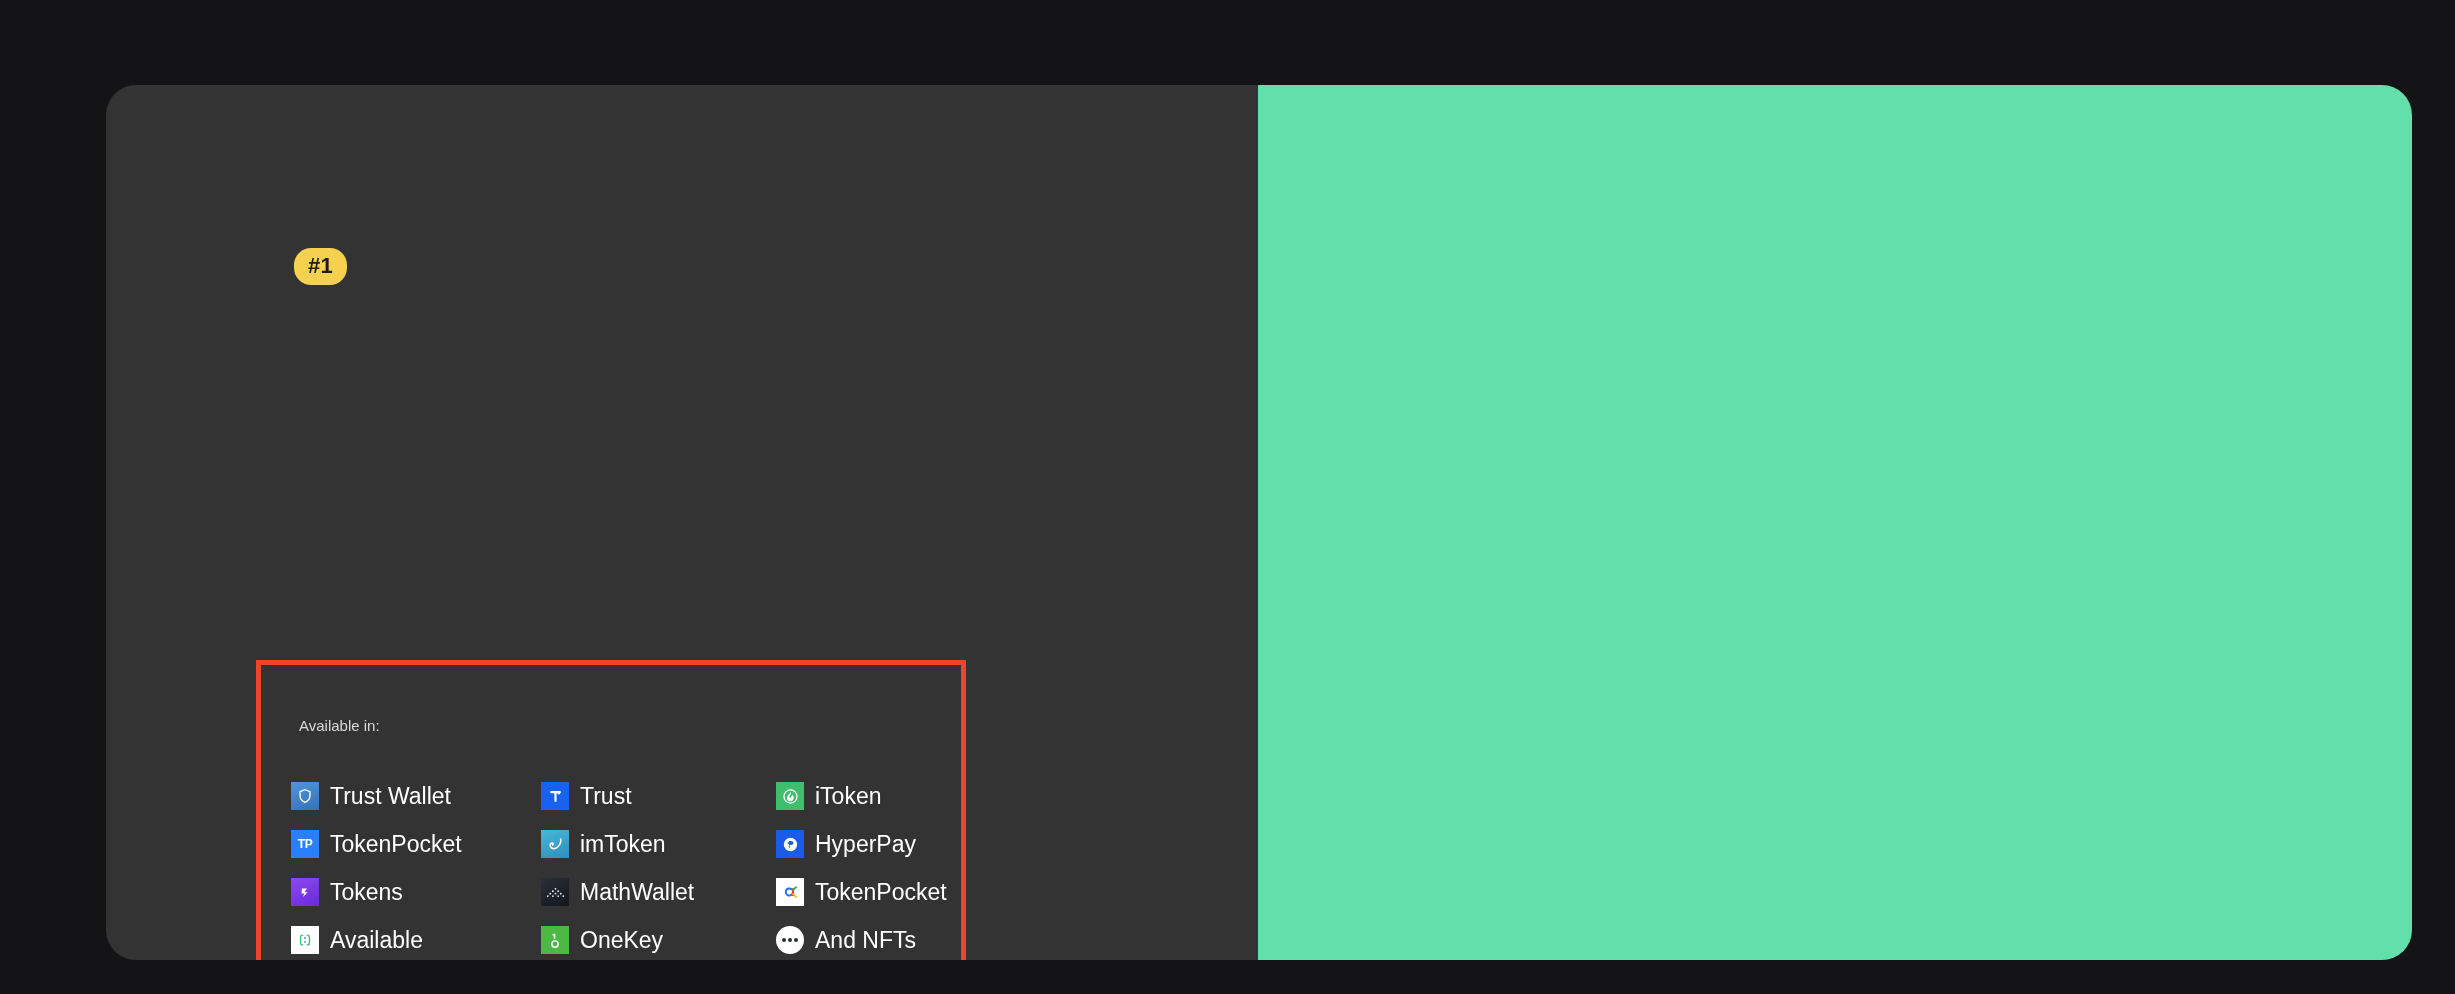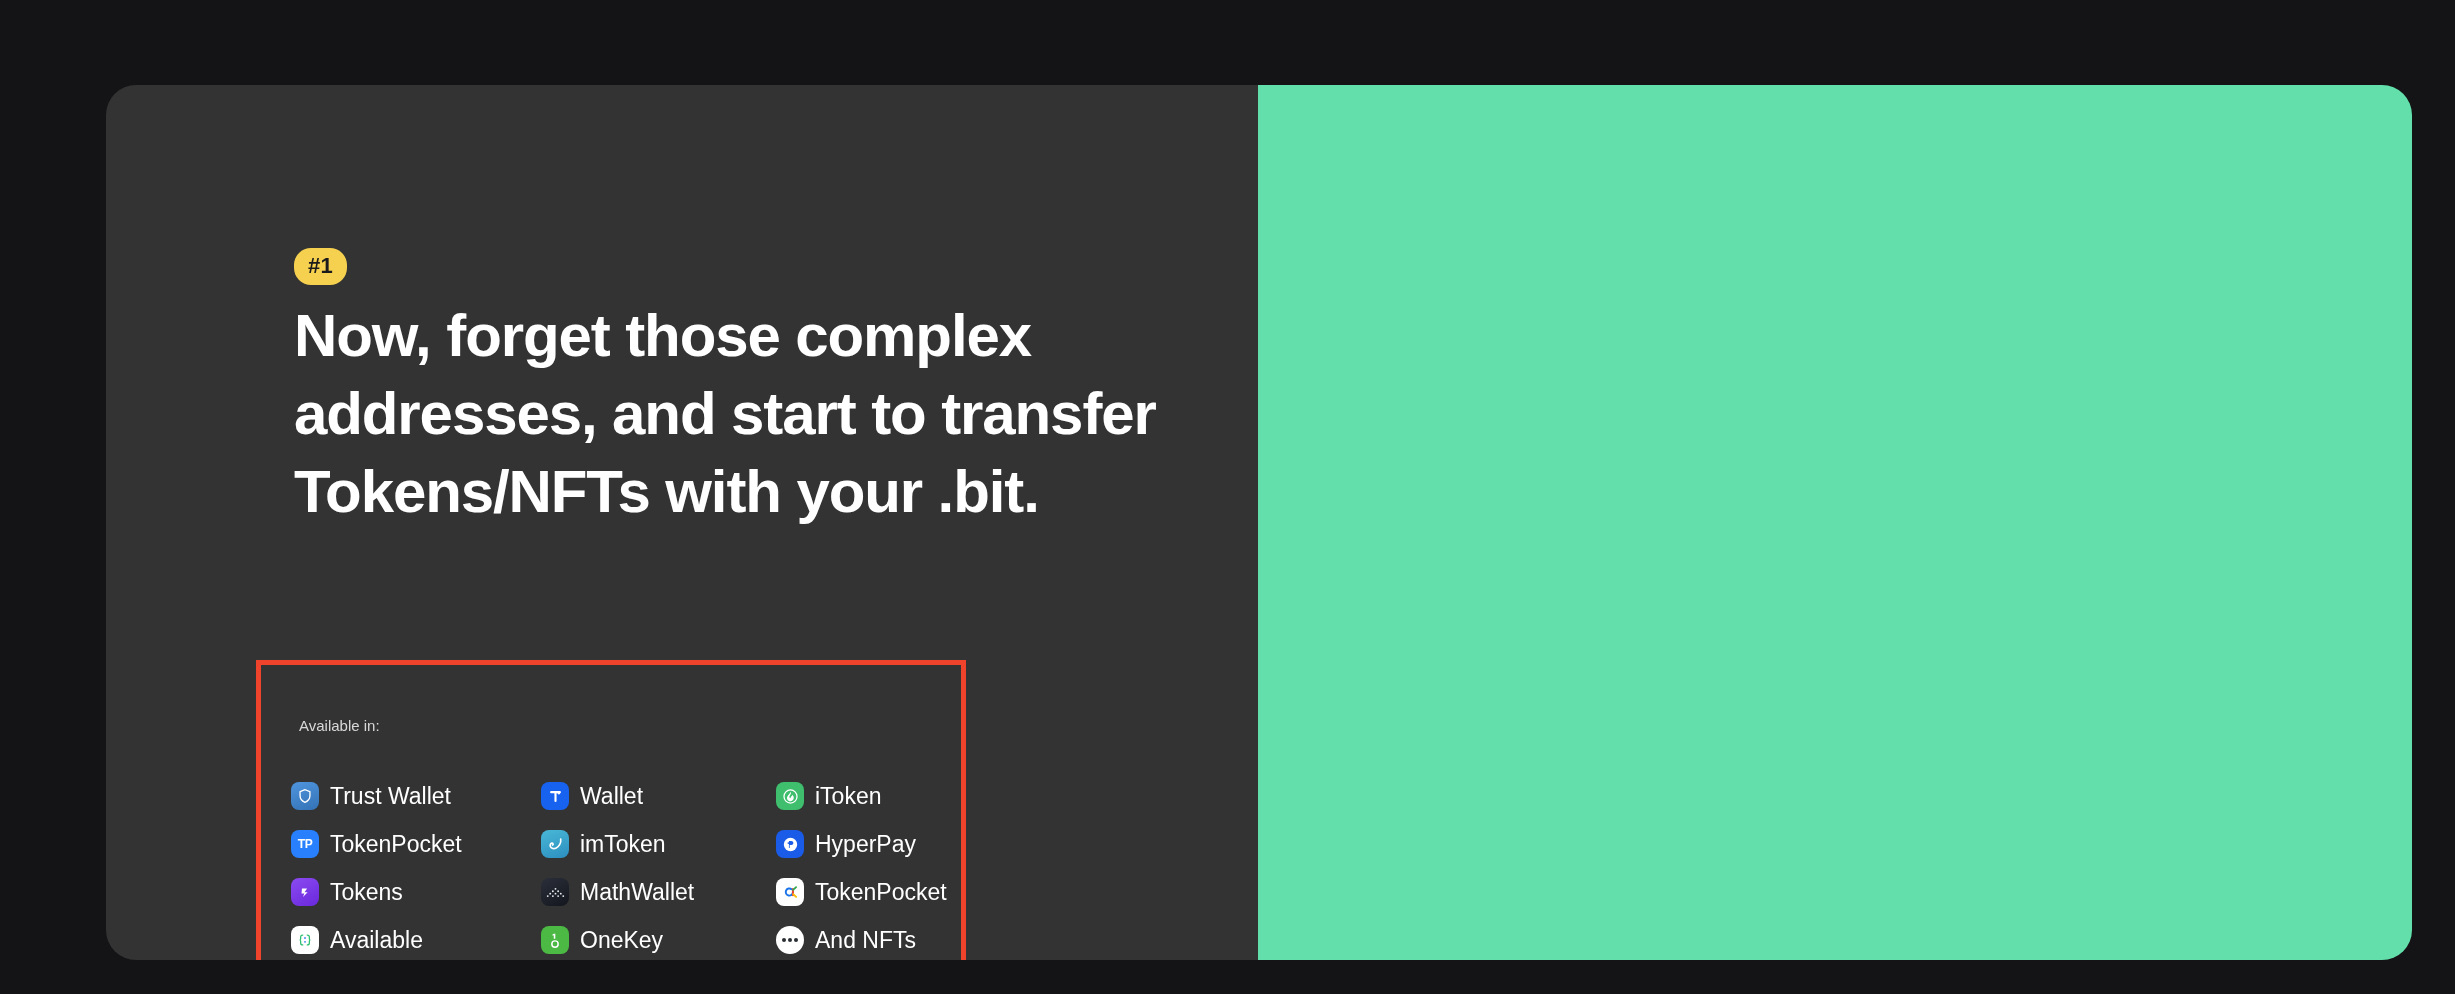--- a/index.html
+++ b/index.html
@@ -83,21 +83,21 @@
     align-items: center;
     gap: 11px;
   }
   .wallet-item .wlabel {
     color: #ffffff;
     font-size: 23px;
     white-space: nowrap;
   }
   .wicon {
     width: 28px; height: 28px;
-    border-radius: 8px;
+    border-radius: 0;
     flex: 0 0 28px;
     display: flex; align-items: center; justify-content: center;
     font-size: 13px; font-weight: bold; color: #fff;
     position: relative;
     overflow: hidden;
   }
   .ic-trust { background: linear-gradient(160deg,#4f95dd,#3472b6); }
   .ic-tokenpocket { background: #2980FE; font-size: 12px; letter-spacing: -.5px; }
   .ic-bitkeep { background: linear-gradient(150deg,#8b4bf0,#6a28dd); }
   .ic-viawallet { background: #ffffff; }
@@ -115,21 +115,20 @@
 </head>
 <body>
 
 <div class="stage">
   <div class="card">
 
     <div class="panel-left">
 
       <div class="badge">#1</div>
 
-      <h1 class="headline">Now, forget those complex addresses, and start to transfer Tokens/NFTs with your .bit.</h1>
 
       <div class="wallet-box">
         <div class="available-label">Available in:</div>
 
         <div class="wallet-grid">
 
           <div class="wallet-item">
             <span class="wicon ic-trust">
               <svg width="16" height="16" viewBox="0 0 24 24">
                   <path d="M12 2.6 4.6 5.5v6.1c0 4.6 3 8 7.4 9.8 4.4-1.8 7.4-5.2 7.4-9.8V5.5z" fill="none" stroke="#fff" stroke-width="2"></path>
@@ -138,21 +137,21 @@
             <span class="wlabel">Trust Wallet</span>
           </div>
 
           <div class="wallet-item">
             <span class="wicon ic-torus">
               <svg width="15" height="15" viewBox="0 0 24 24">
                   <path d="M5 5h14M12 5v14" stroke="#fff" stroke-width="3.4" stroke-linecap="round"></path>
                   <circle cx="17.4" cy="6.4" r="2.2" fill="#fff"></circle>
                 </svg>
             </span>
-            <span class="wlabel">Wallet</span>
+            <span class="wlabel">Trust</span>
           </div>
 
           <div class="wallet-item">
             <span class="wicon ic-itoken">
               <svg width="17" height="17" viewBox="0 0 24 24">
                   <circle cx="12" cy="12" r="9.2" fill="none" stroke="#fff" stroke-width="1.8"></circle>
                   <path d="M12 5.2c1.4 2.6.3 3.7-.7 5-1 1.2-1.3 2.5-.4 3.6.6.7 1.5.9 1.5.9s-.5-1 .1-2c.6-1 2.1-1.4 2.1-3.2 1.4 1.4 2 2.8 2 4.3 0 3-2.5 5-4.7 5s-4.8-1.8-4.8-4.8c0-3.3 3.5-4.6 4.9-8.8z" fill="#fff"></path>
                 </svg>
             </span>
             <span class="wlabel">iToken</span>

